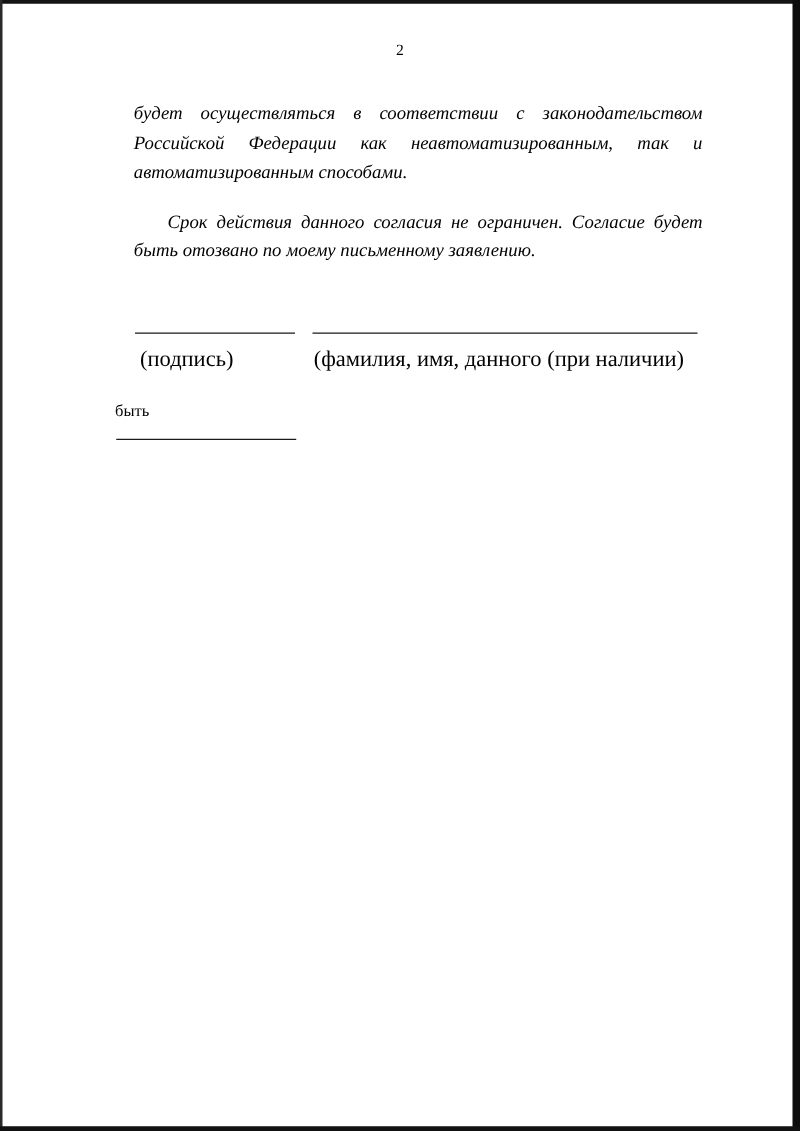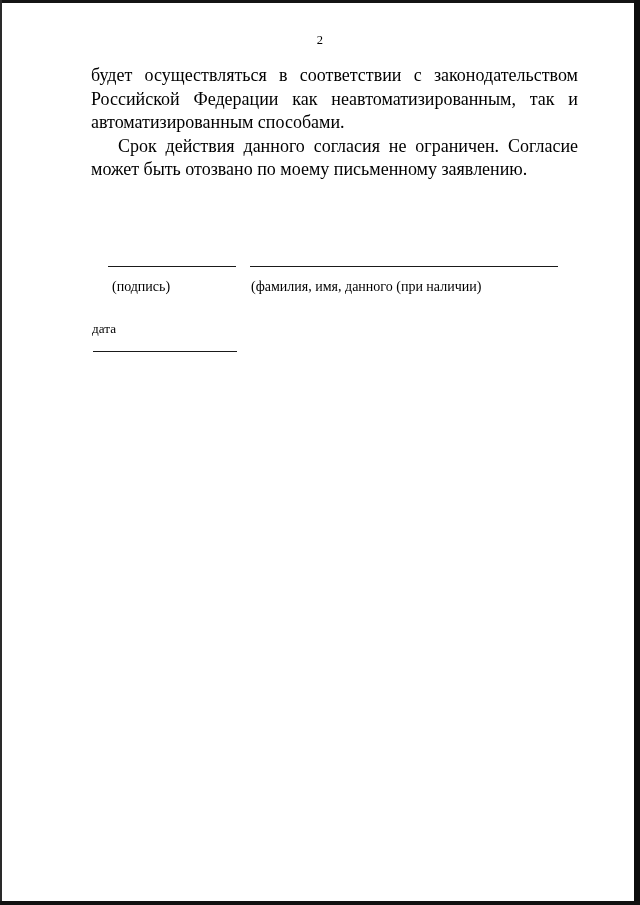--- a/index.html
+++ b/index.html
@@ -53,26 +53,27 @@
     letter-spacing: 0.2px;
   }
 
   #body-text {
     position: absolute;
     left: 91px;
     top: 64px;
     width: 487px;
   }
   .para {
-    margin: 0;
-    font-size: 18px;
+    margin: 16px;
+    font-size: 15px;
     line-height: 23.6px;
     text-align: justify;
     text-justify: inter-word;
     hyphens: none;
+    font-style: italic;
   }
   .para.indented {
     text-indent: 27px;
   }
 
   
   #signature-block {
     position: absolute;
     left: 0;
     top: 258px;
@@ -89,21 +90,21 @@
     top: 8px;
     width: 128px;
   }
   #fullname-rule {
     left: 250px;
     top: 8px;
     width: 308px;
   }
   .caption {
     position: absolute;
-    font-size: 14px;
+    font-size: 18px;
     line-height: 16px;
     white-space: nowrap;
   }
   #signature-caption {
     left: 112px;
     top: 21px;
   }
   #fullname-caption {
     left: 251px;
     top: 21px;
@@ -135,28 +136,28 @@
 
   <div class="scan-edge-top"></div>
   <div class="scan-edge-left"></div>
   <div class="scan-edge-right"></div>
   <div class="scan-edge-bottom"></div>
 
   <div id="page-number">2</div>
 
   <div id="body-text">
     <p class="para">будет осуществляться в соответствии с законодательством Российской Федерации как неавтоматизированным, так и автоматизированным способами.</p>
-    <p class="para indented">Срок действия данного согласия не ограничен. Согласие может быть отозвано по моему письменному заявлению.</p>
+    <p class="para indented">Срок действия данного согласия не ограничен. Согласие будет быть отозвано по моему письменному заявлению.</p>
   </div>
 
   <div id="signature-block">
     <div class="rule" id="signature-rule"></div>
     <div class="rule" id="fullname-rule"></div>
     <div class="caption" id="signature-caption">(подпись)</div>
     <div class="caption" id="fullname-caption">(фамилия, имя, данного (при наличии)</div>
   </div>
 
   <div id="date-block">
-    <div id="date-label">дата</div>
+    <div id="date-label">быть</div>
     <div class="rule" id="date-rule"></div>
   </div>
 
 </div>
 
 </body></html>

